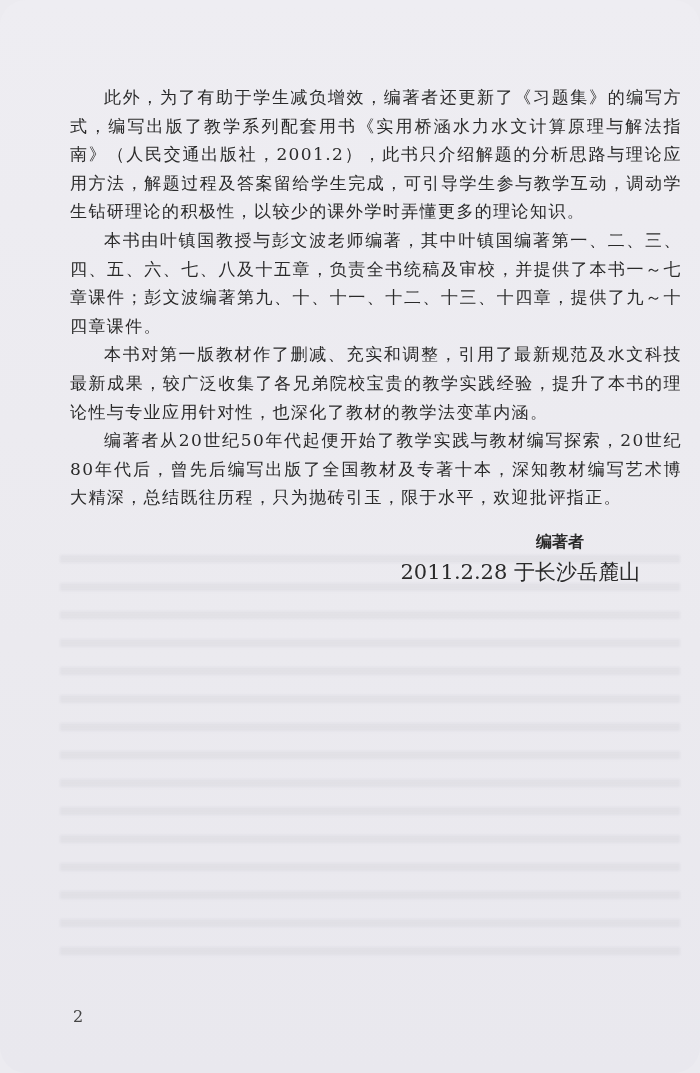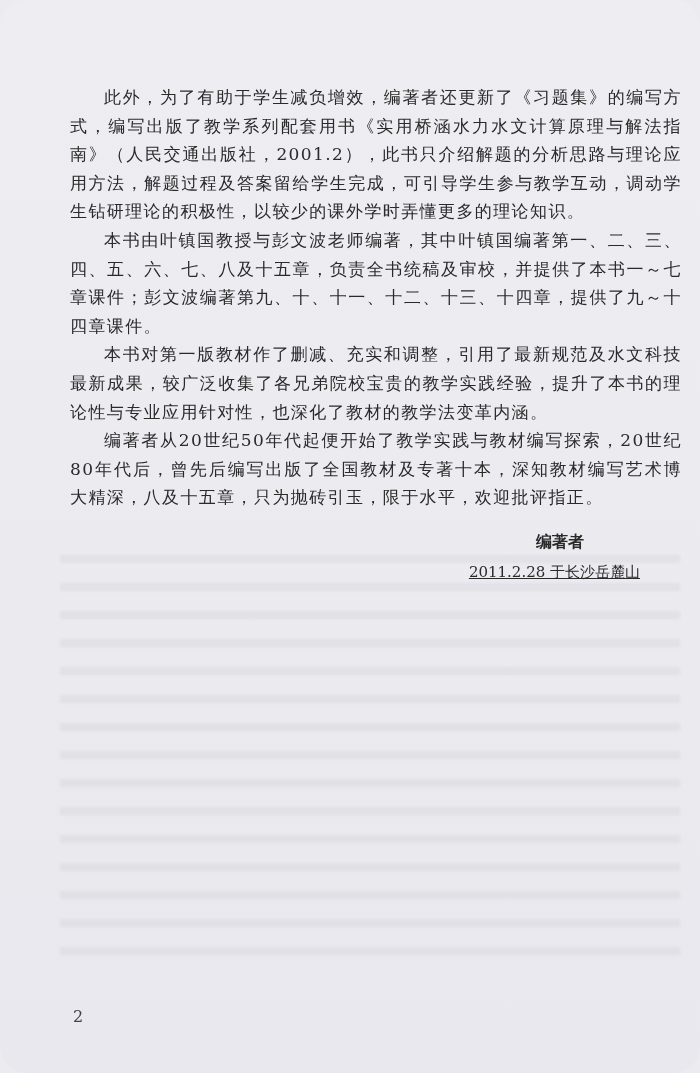--- a/index.html
+++ b/index.html
@@ -24,37 +24,37 @@
     position: absolute; left: 70px; top: 83px; width: 612px;
     font-size: 17px; line-height: 28.6px; letter-spacing: 1.4px;
     text-align: justify;
   }
   .para { margin: 0; text-indent: 2em; }
   .sign {
     position: absolute; right: 60px; top: 488px; text-align: right;
     font-size: 16px; line-height: 30px;
   }
   .sign .author { font-family: "DejaVu Sans", "Liberation Sans", sans-serif; font-weight: bold; font-size: 16px; margin-right: 56px; margin-top: 39px; }
-  .sign .date { font-size: 15px; text-decoration: underline; }
+  .sign .date { font-size: 21px; }
   .page-num {
     position: absolute; left: 73px; top: 1007px;
     font-size: 16px; color: #444;
   }
 </style>
 </head>
 <body>
 
 <div class="page">
   <div class="ghost"></div>
 
   <div class="body-text">
     <p class="para">此外，为了有助于学生减负增效，编著者还更新了《习题集》的编写方式，编写出版了教学系列配套用书《实用桥涵水力水文计算原理与解法指南》（人民交通出版社，2001.2），此书只介绍解题的分析思路与理论应用方法，解题过程及答案留给学生完成，可引导学生参与教学互动，调动学生钻研理论的积极性，以较少的课外学时弄懂更多的理论知识。</p>
     <p class="para">本书由叶镇国教授与彭文波老师编著，其中叶镇国编著第一、二、三、四、五、六、七、八及十五章，负责全书统稿及审校，并提供了本书一～七章课件；彭文波编著第九、十、十一、十二、十三、十四章，提供了九～十四章课件。</p>
     <p class="para">本书对第一版教材作了删减、充实和调整，引用了最新规范及水文科技最新成果，较广泛收集了各兄弟院校宝贵的教学实践经验，提升了本书的理论性与专业应用针对性，也深化了教材的教学法变革内涵。</p>
-    <p class="para">编著者从20世纪50年代起便开始了教学实践与教材编写探索，20世纪80年代后，曾先后编写出版了全国教材及专著十本，深知教材编写艺术博大精深，八及十五章，只为抛砖引玉，限于水平，欢迎批评指正。</p>
+    <p class="para">编著者从20世纪50年代起便开始了教学实践与教材编写探索，20世纪80年代后，曾先后编写出版了全国教材及专著十本，深知教材编写艺术博大精深，总结既往历程，只为抛砖引玉，限于水平，欢迎批评指正。</p>
   </div>
 
   <div class="sign">
     <div class="author">编著者</div>
     <div class="date">2011.2.28 于长沙岳麓山</div>
   </div>
 
   <div class="page-num">2</div>
 </div>
 

